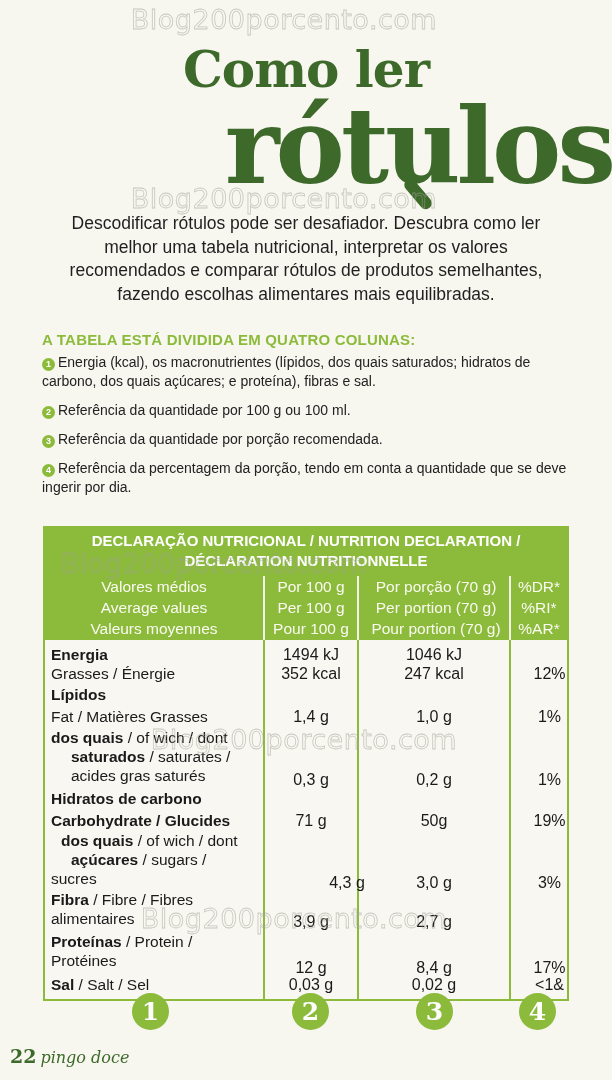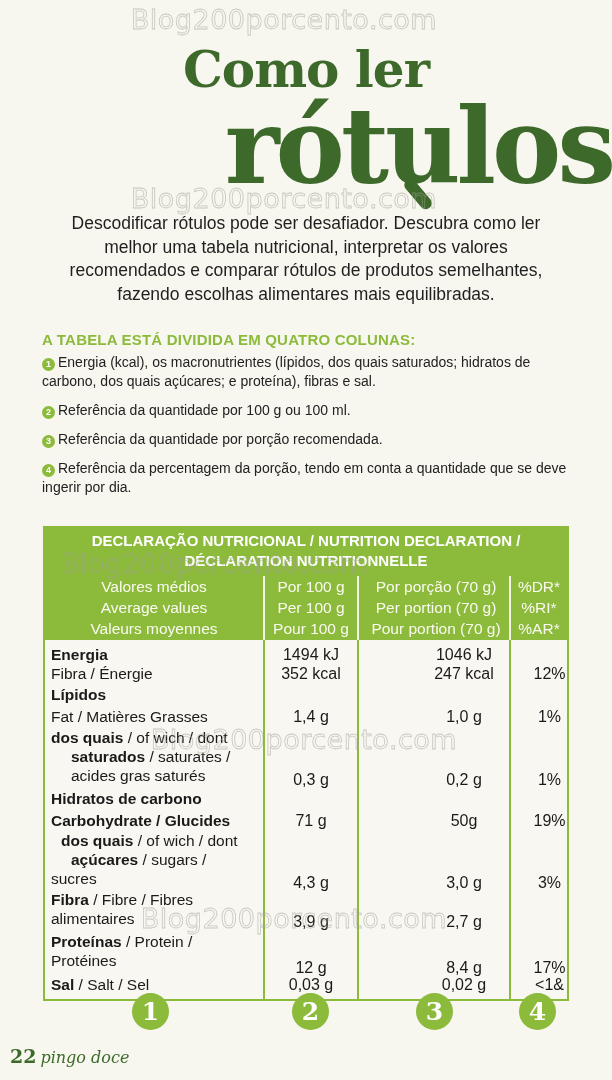--- a/index.html
+++ b/index.html
@@ -57,21 +57,21 @@
   }
   .col { position: absolute; box-sizing: border-box; text-align: center; }
   .hcell { font-size: 15.5px; line-height: 21px; color: #fafaf0; }
   .vline { position: absolute; width: 2px; background: #f3f3e8; }
   .vline-body { position: absolute; width: 2px; background: #8cbb3c; }
   .row { position: absolute; left: 0; width: 522px; }
   .lbl { position: absolute; left: 6px; width: 212px; font-size: 15.5px; line-height: 19px; color: #1a1a1a; }
   .lbl b { font-weight: bold; }
   .val { position: absolute; text-align: center; font-size: 16px; line-height: 19px; color: #1a1a1a; }
   .c2 { left: 220px; width: 92px; }
-  .c3 { left: 314px; width: 150px; margin-left: 30px; }
+  .c3 { left: 314px; width: 150px; }
   .c4 { left: 466px; width: 77px; }
   .badge {
     position: absolute; top: 993px; width: 37px; height: 37px; border-radius: 50%;
     background: #8cbb3c; color: #fff; text-align: center; line-height: 37px;
     font-family: "DejaVu Serif", serif; font-weight: bold; font-size: 25px;
   }
   .footer {
     position: absolute; left: 10px; top: 1045px; color: #3d6a2a;
     font-size: 17px;
   }
@@ -139,21 +139,21 @@
         <div>%RI*</div>
         <div>%AR*</div>
     </div>
   </div>
 
   <div class="vline-body" style="left:218px; top:112px; height:361px;"></div>
   <div class="vline-body" style="left:312px; top:112px; height:361px;"></div>
   <div class="vline-body" style="left:464px; top:112px; height:361px;"></div>
 
   <div class="row" style="top:117px;">
-    <div class="lbl"><b>Energia</b><br><span>Fibra / Énergie</span></div>
+    <div class="lbl"><b>Energia</b><br><span>Grasses / Énergie</span></div>
     <div class="val c2">
         <div>1494 kJ</div>
         <div>352 kcal</div>
       </div>
     <div class="val c3">
         <div>1046 kJ</div>
         <div>247 kcal</div>
       </div>
     <div class="val c4" style="top:19px;">12%</div>
   </div>
@@ -182,21 +182,21 @@
     <div class="val c3" style="top:22px;">50g</div>
     <div class="val c4" style="top:22px;">19%</div>
   </div>
 
   <div class="row" style="top:303px;">
     <div class="lbl">
       <div style="padding-left:10px;"><b>dos quais</b><span> / of wich / dont</span></div>
       <div style="padding-left:20px;"><b>açúcares</b><span> / sugars /</span></div>
       <div>sucres</div>
     </div>
-    <div class="val c2" style="top:42px;">4,3 g</div>
+    <div class="val c2" style="top:42px;padding-left:36px;">4,3 g</div>
     <div class="val c3" style="top:42px;">3,0 g</div>
     <div class="val c4" style="top:42px;">3%</div>
   </div>
 
   <div class="row" style="top:362px;">
     <div class="lbl"><b>Fibra</b><span> / Fibre / Fibres</span><br><span>alimentaires</span></div>
     <div class="val c2" style="top:22px;">3,9 g</div>
     <div class="val c3" style="top:22px;">2,7 g</div>
     <div class="val c4" style="top:22px;"></div>
   </div>

